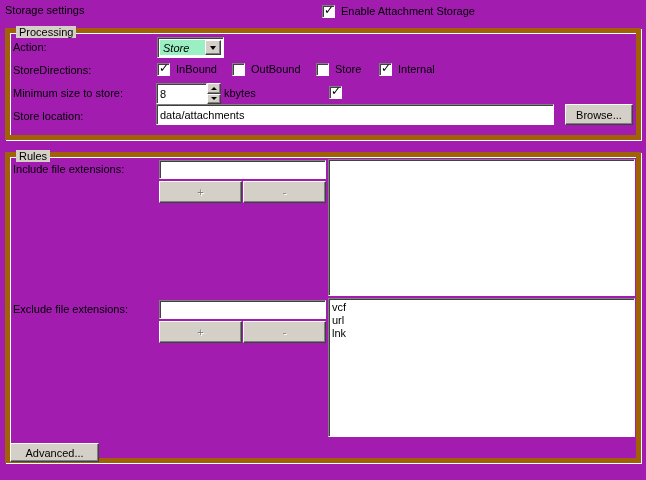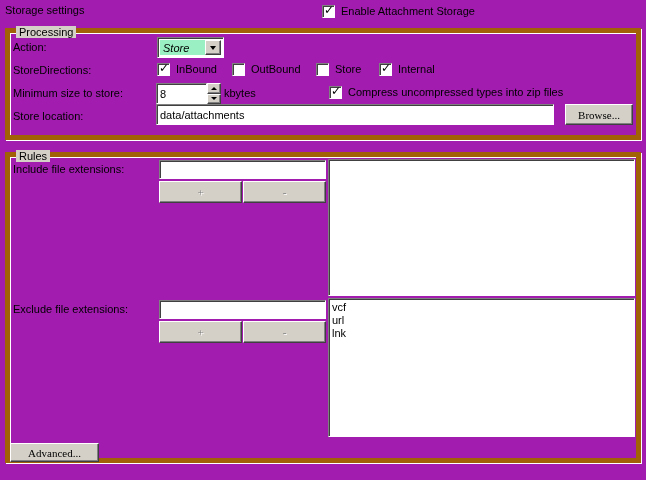--- a/index.html
+++ b/index.html
@@ -46,21 +46,21 @@
   input.txt {
     position: absolute;
     font-family: "Liberation Sans", "DejaVu Sans", sans-serif;
     font-size: 11px;
     padding: 0 3px;
     outline: none;
   }
 
   button.win {
     position: absolute;
-    font-family: Liberation Serif, serif;
+    font-family: Liberation Sans, sans-serif;
     font-size: 11px;
     color: #000;
     cursor: default;
   }
   button.gray-glyph {
     color: #808080;
     text-shadow: 1px 1px 0 #ffffff;
   }
 
   
@@ -149,21 +149,20 @@
         <span class="arrow-up-sm"></span>
       </span>
     <span class="spin-btn raised">
         <span class="arrow-down-sm"></span>
       </span>
   </div>
   <span class="lbl" style="left:224px; top:87px;">kbytes</span>
 
   <div class="checkrow" style="left:329px; top:85px;">
     <span class="checkbox checked"></span>
-    <span>Compress uncompressed types into zip files</span>
   </div>
 
   <span class="lbl" style="left:13px; top:110px;">Store location:</span>
   <input class="txt sunken" style="left: 156px; top: 104px; width: 398px; height: 21px;" value="data/attachments">
   <button class="win raised" style="left:565px; top:104px; width:68px; height:21px;">Browse...</button>
 
   <div class="groupbox" style="left:5px; top:152px; width:636px; height:311px;">
     <span class="legend">Rules</span>
   </div>
 

